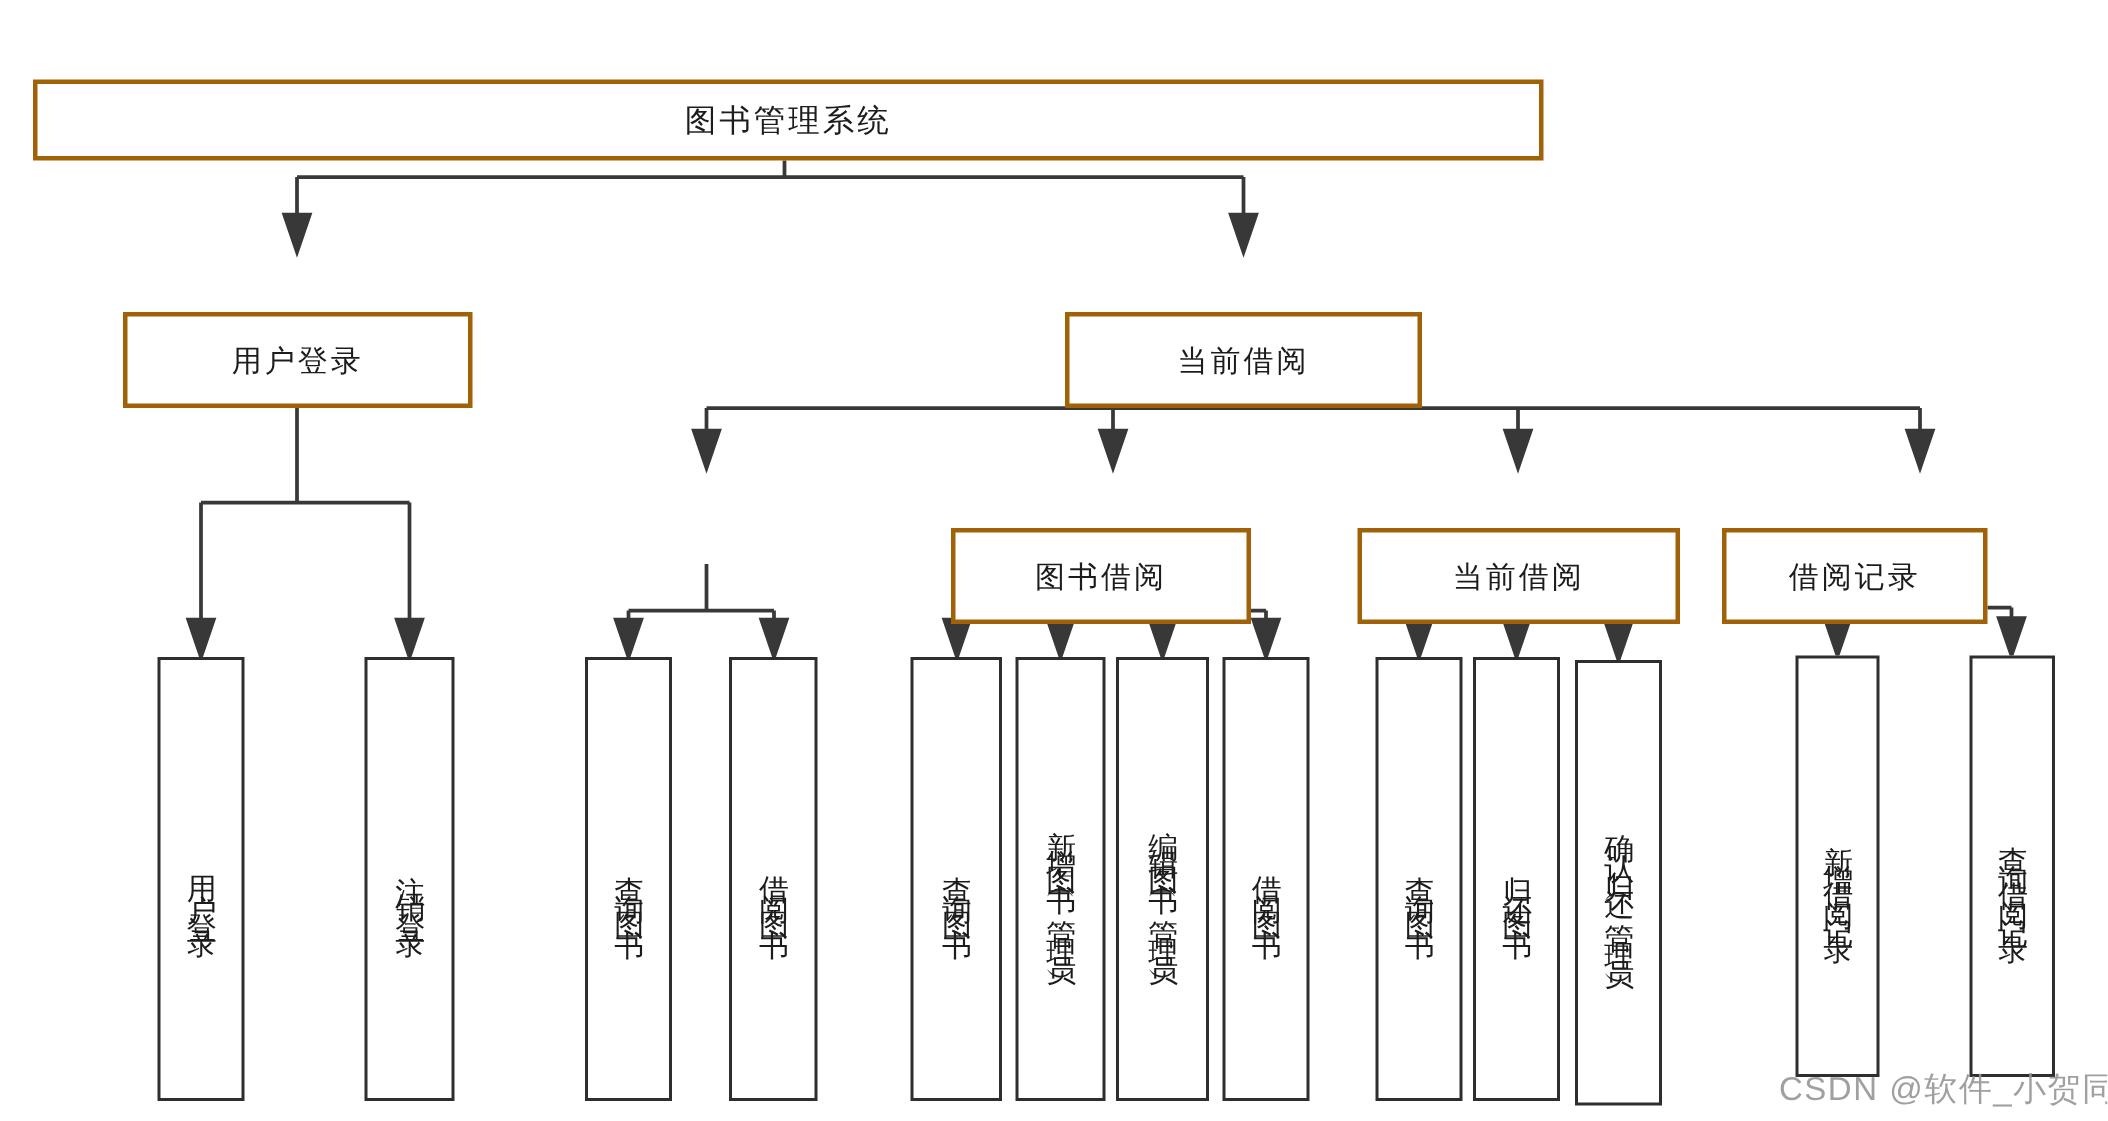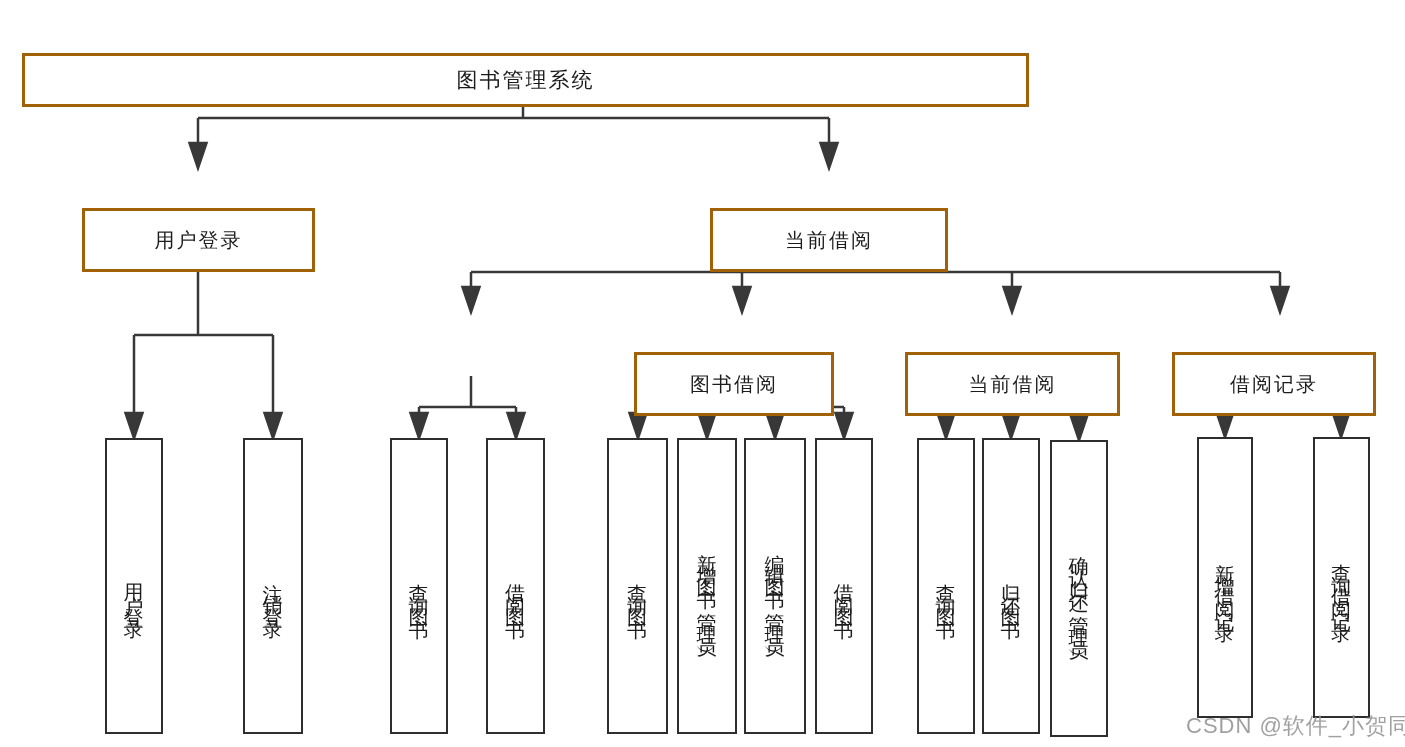--- a/index.html
+++ b/index.html
@@ -108,21 +108,21 @@
     </g>
   </svg>
 
   <div class="box root" style="left:22px;top:13px;width:1007px;height:54px;">图书管理系统</div>
 
   <div class="box" style="left:82px;top:168px;width:233px;height:64px;">用户登录</div>
   <div class="box" style="left:710px;top:168px;width:238px;height:64px;">当前借阅</div>
 
   <div class="box" style="left:634px;top:312px;width:200px;height:64px;">图书借阅</div>
   <div class="box" style="left:905px;top:312px;width:215px;height:64px;">当前借阅</div>
-  <div class="box" style="left:1172px;top:312px;width:204px;height:64px;">借阅记录</div>
+  <div class="box" style="left:1148px;top:312px;width:177px;height:64px;">借阅记录</div>
 
   <div class="leaf" style="left:105px;top:438px;width:58px;height:296px;">用户登录</div>
   <div class="leaf" style="left:243px;top:438px;width:60px;height:296px;">注销登录</div>
 
   <div class="leaf" style="left:390px;top:438px;width:58px;height:296px;">查询图书</div>
   <div class="leaf" style="left:486px;top:438px;width:59px;height:296px;">借阅图书</div>
 
   <div class="leaf" style="left:607px;top:438px;width:61px;height:296px;">查询图书</div>
   <div class="leaf" style="left:677px;top:438px;width:60px;height:296px;">新增图书（管理员）</div>
   <div class="leaf" style="left:744px;top:438px;width:62px;height:296px;">编辑图书（管理员）</div>

